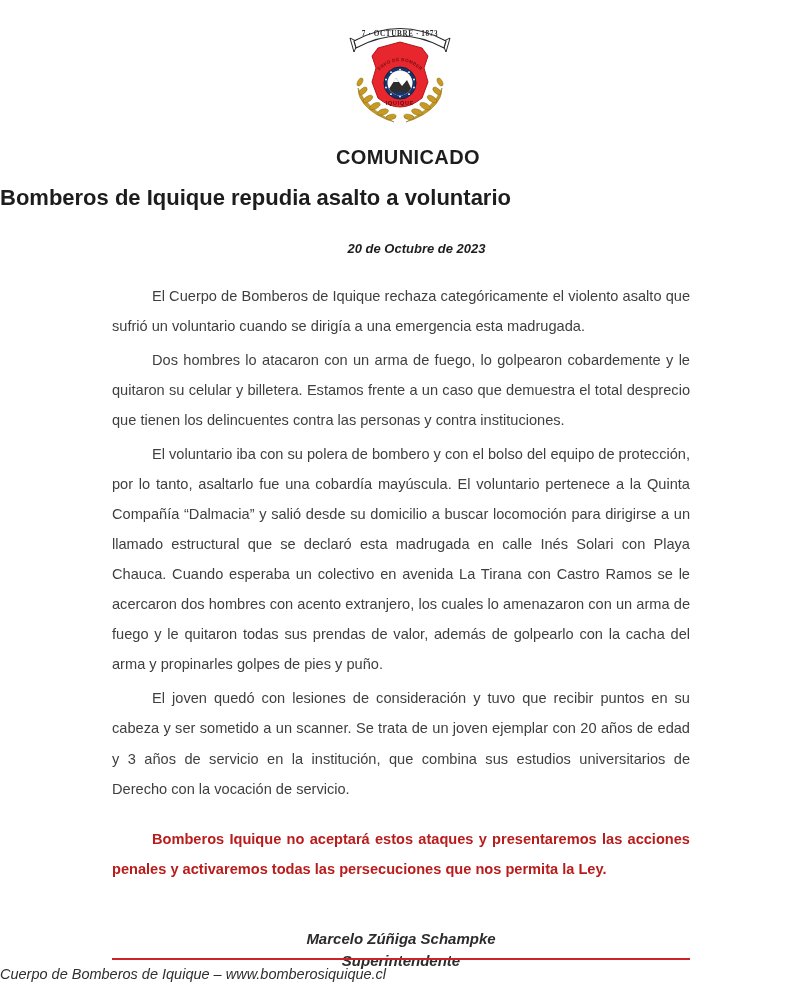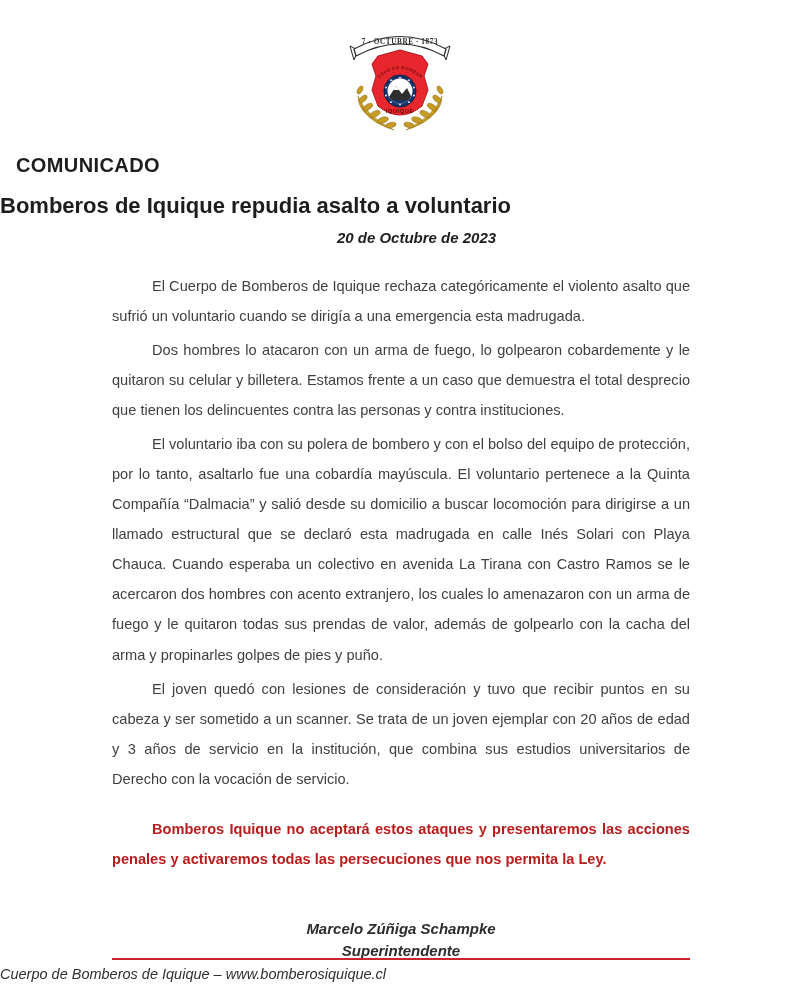--- a/index.html
+++ b/index.html
@@ -22,52 +22,53 @@
     position: relative;
     box-sizing: border-box;
     background: #fff;
   }
 
   
   .emblem-wrap {
     width: 100%;
     display: flex;
     justify-content: center;
-    padding-top: 20px;
+    padding-top: 12px;
   }
   .emblem {
     width: 120px;
     height: 118px;
     display: block;
   }
 
   
   .heading-comunicado {
+    text-align: center;
     font-size: 20px;
     font-weight: bold;
     letter-spacing: 0.4px;
     color: #1d1d1d;
     margin: 16px 0 0 16px;
     line-height: 1.1;
   }
   .heading-title {
     text-align: left;
     font-size: 22px;
     font-weight: bold;
     color: #1d1d1d;
     margin: 17px 0 0 0;
     line-height: 1.15;
   }
   .heading-date {
     text-align: center;
-    font-size: 15px;
+    font-size: 13px;
     font-weight: bold;
     font-style: italic;
     color: #1d1d1d;
-    margin: 12px 0 0 0;
+    margin: 32px 0 0 0;
     line-height: 1.1;
     padding-left: 33px;
   }
 
   
   .body-block {
     padding: 0 110px 0 112px;
     margin-top: 24px;
   }
   .para {

